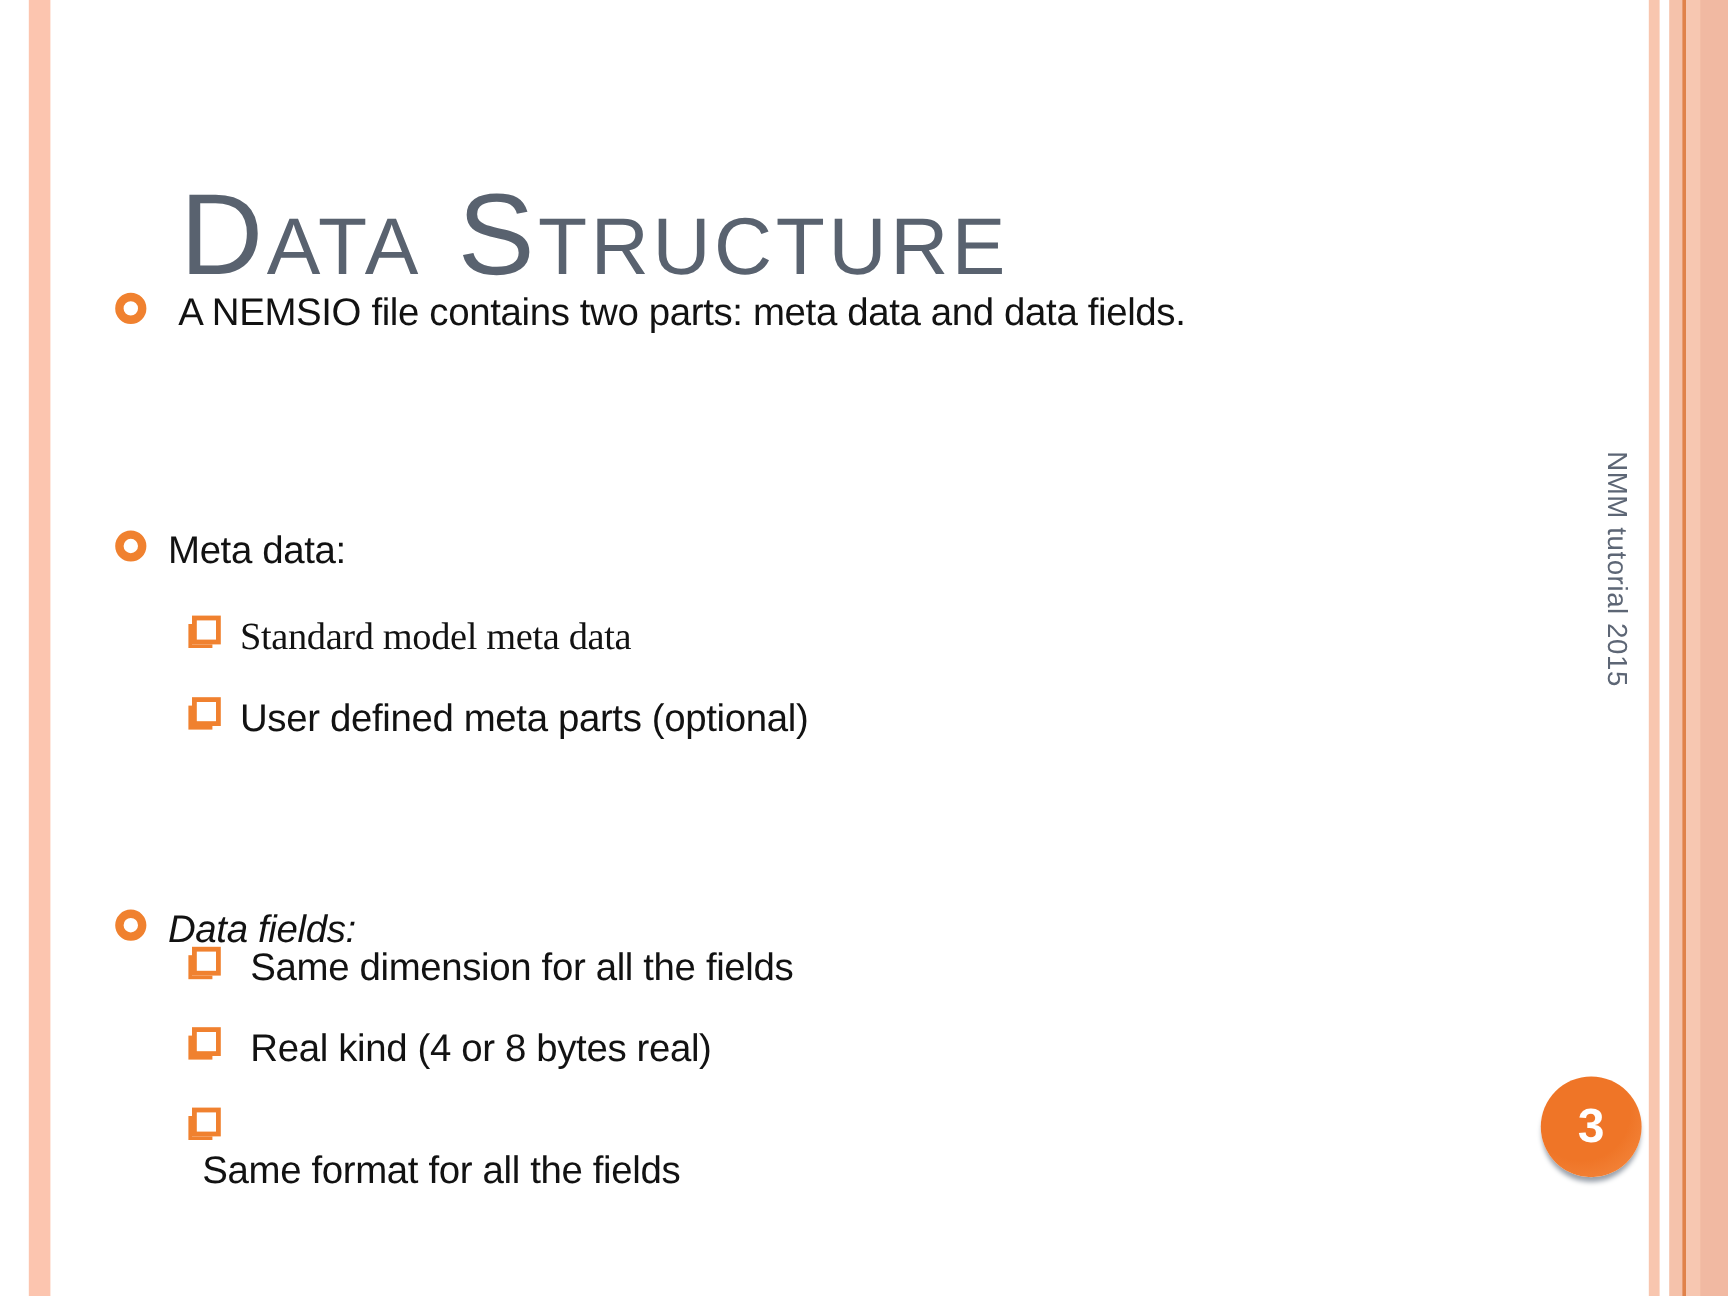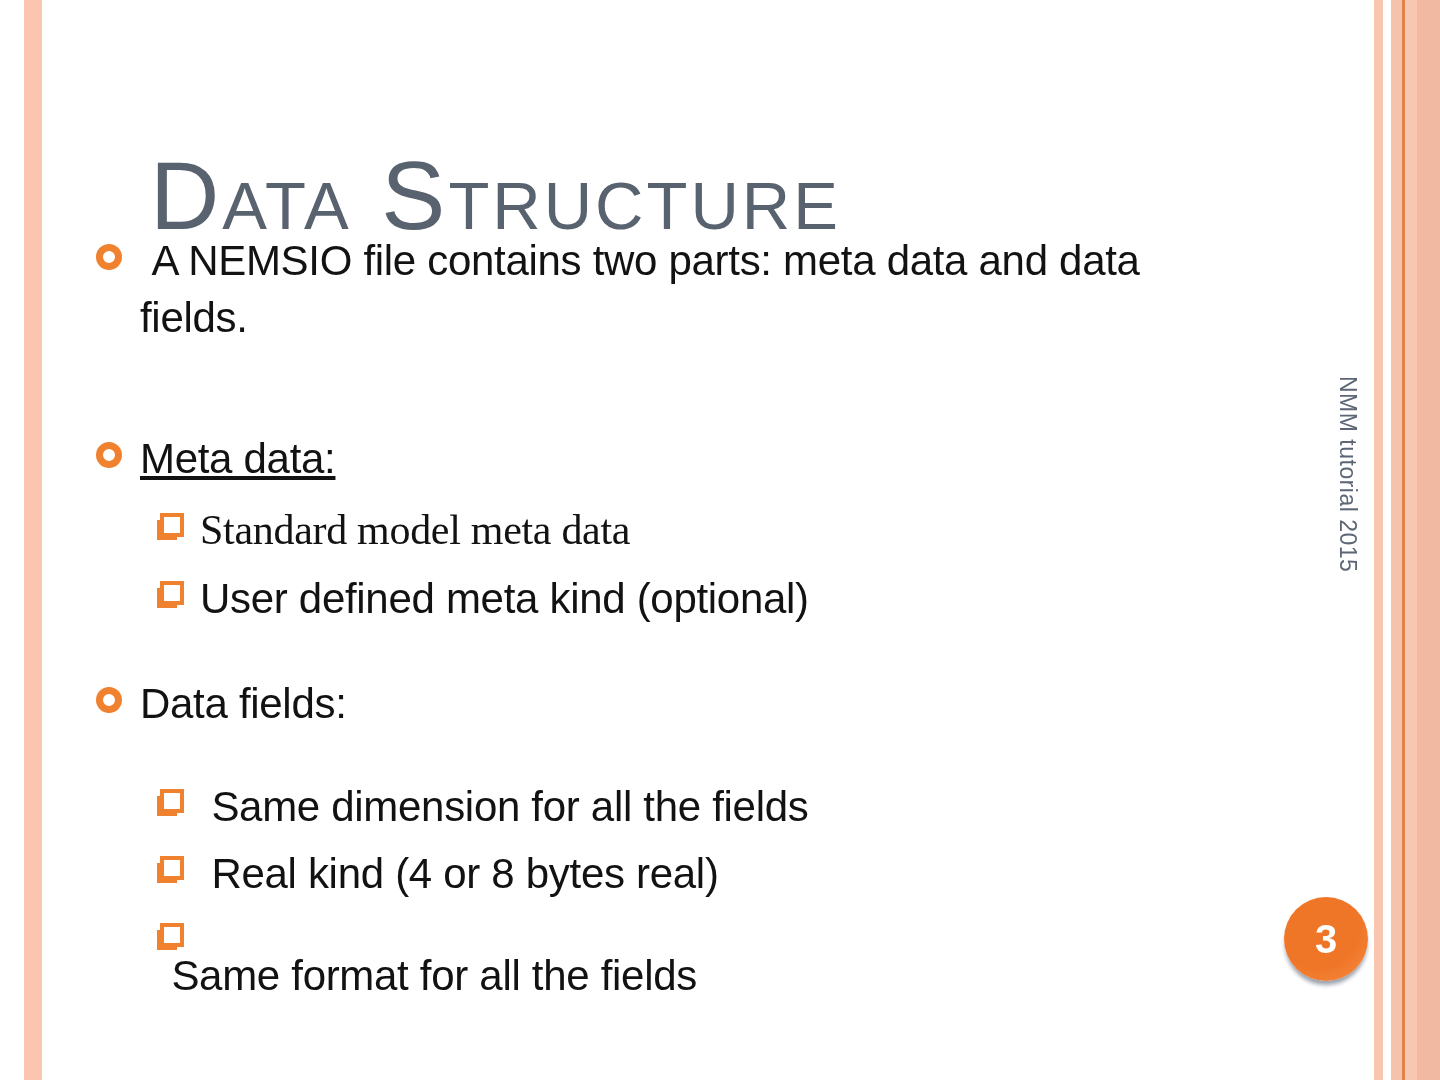--- a/index.html
+++ b/index.html
@@ -27,21 +27,21 @@
     letter-spacing:3px;
     font-weight:400;
     color:#59626f;
     white-space:nowrap;
   }
   
   .row{position:absolute;display:flex;align-items:flex-start;}
   .l1{left:96px;}
   .l2{left:160px;}
   .btext{
-    font-size:42px;line-height:57px;
+    font-size:32px;line-height:57px;
     letter-spacing:-0.3px;
     color:#121212;
     white-space:pre-wrap;
   }
   .para-width{width:1100px;}
   .ring{
     box-sizing:border-box;flex:none;
     width:26px;height:26px;
     border:7px solid #f0812f;border-radius:50%;
     background:#fff;
@@ -91,34 +91,34 @@
     <div class="stripe stripe-rline" style="left:11px;"></div>
   </div>
 
   <h1 class="title">Data Structure</h1>
 
   <div class="row l1" style="top:232px;">
     <span class="ring"></span>
     <div class="btext para-width"> A NEMSIO file contains two parts: meta data and data fields.</div>
   </div>
 
-  <div class="row l1" style="top:430px;text-decoration:underline;">
+  <div class="row l1" style="top:430px;">
     <span class="ring"></span>
     <div class="btext">Meta data:</div>
   </div>
   <div class="row l2" style="top:502px;font-family:Liberation Serif, serif;">
     <span class="sq"></span>
     <div class="btext">Standard model meta data</div>
   </div>
   <div class="row l2" style="top:570px;">
     <span class="sq"></span>
-    <div class="btext">User defined meta kind (optional)</div>
+    <div class="btext">User defined meta parts (optional)</div>
   </div>
 
-  <div class="row l1" style="top:675px;">
+  <div class="row l1" style="top:746px;font-style:italic;">
     <span class="ring"></span>
     <div class="btext">Data fields:</div>
   </div>
   <div class="row l2" style="top:778px;justify-content:center;">
     <span class="sq"></span>
     <div class="btext"> Same dimension for all the fields</div>
   </div>
   <div class="row l2" style="top:845px;">
     <span class="sq"></span>
     <div class="btext"> Real kind (4 or 8 bytes real)</div>

